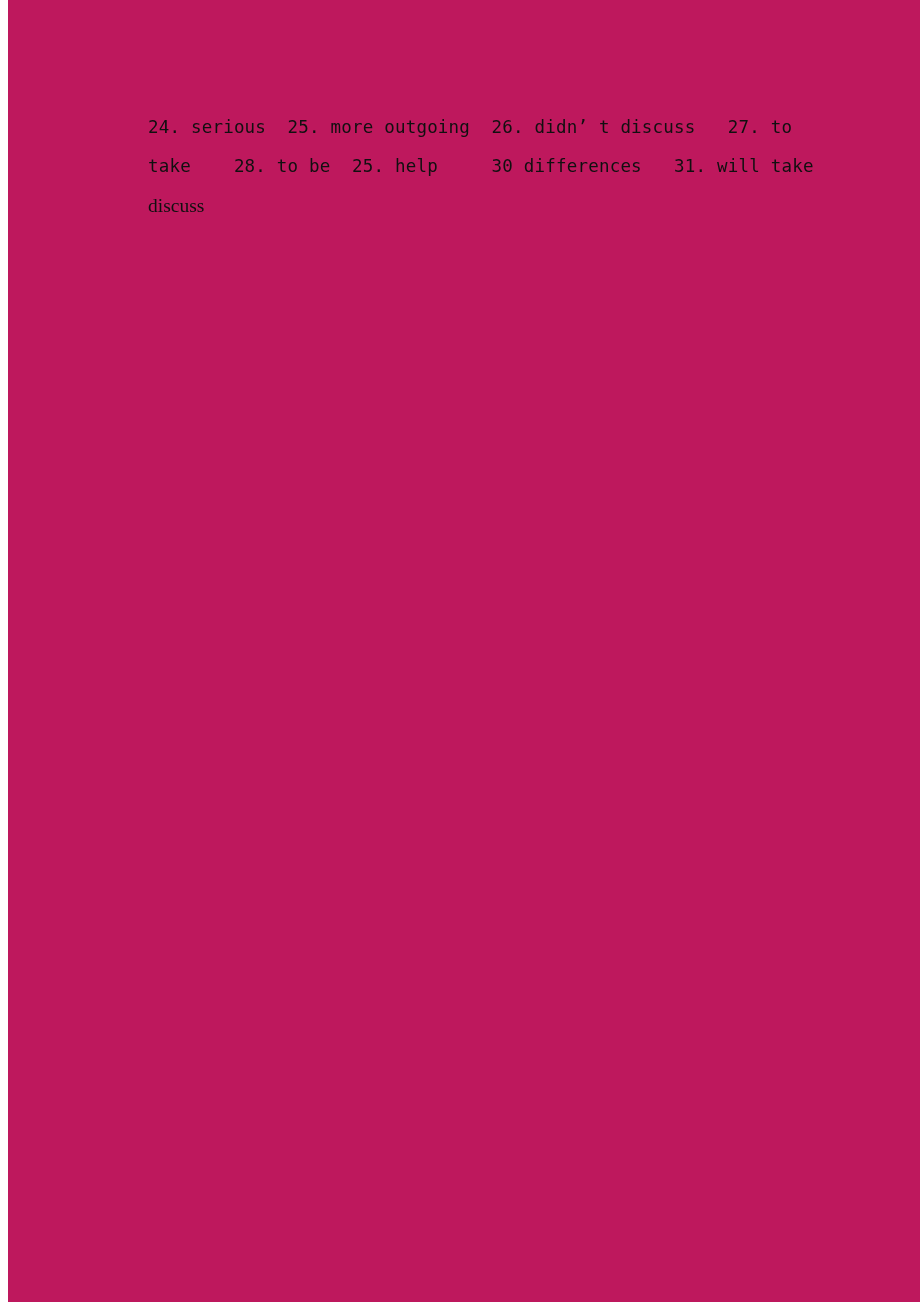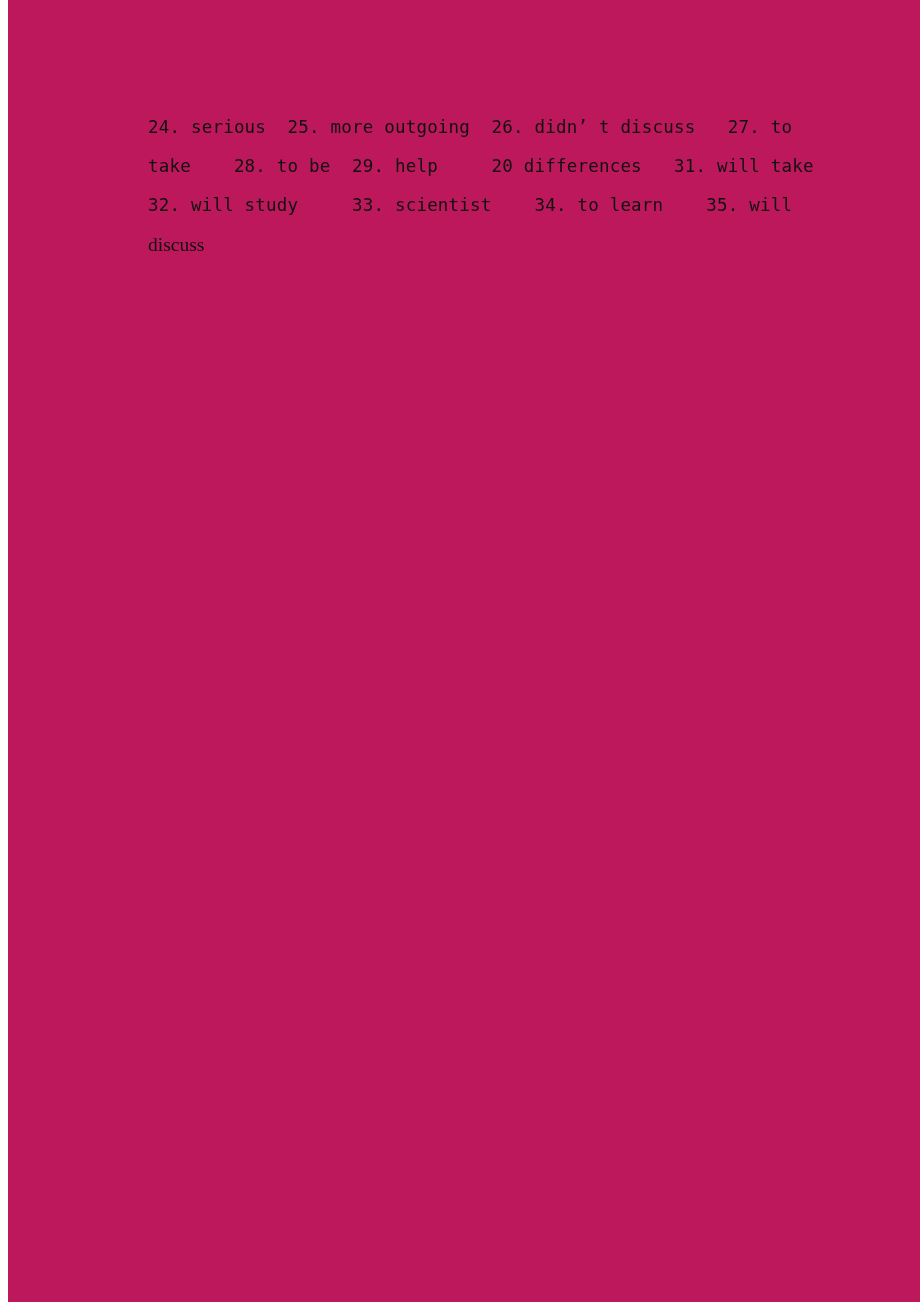--- a/index.html
+++ b/index.html
@@ -57,21 +57,20 @@
 </style>
 </head>
 <body>
 
 <div class="page-sheet">
 
   <div class="answer-block">
 
     <div class="ans-line">24. serious  25. more outgoing  26. didn’ t discuss   27. to</div>
 
-    <div class="ans-line">take    28. to be  29. help     20 differences   31. will take</div>
+    <div class="ans-line">take    28. to be  25. help     30 differences   31. will take</div>
 
-    <div class="ans-line">32. will study     33. scientist    34. to learn    35. will</div>
 
     <div class="ans-line serif-line">discuss</div>
 
   </div>
 
 </div>
 
 </body></html>

